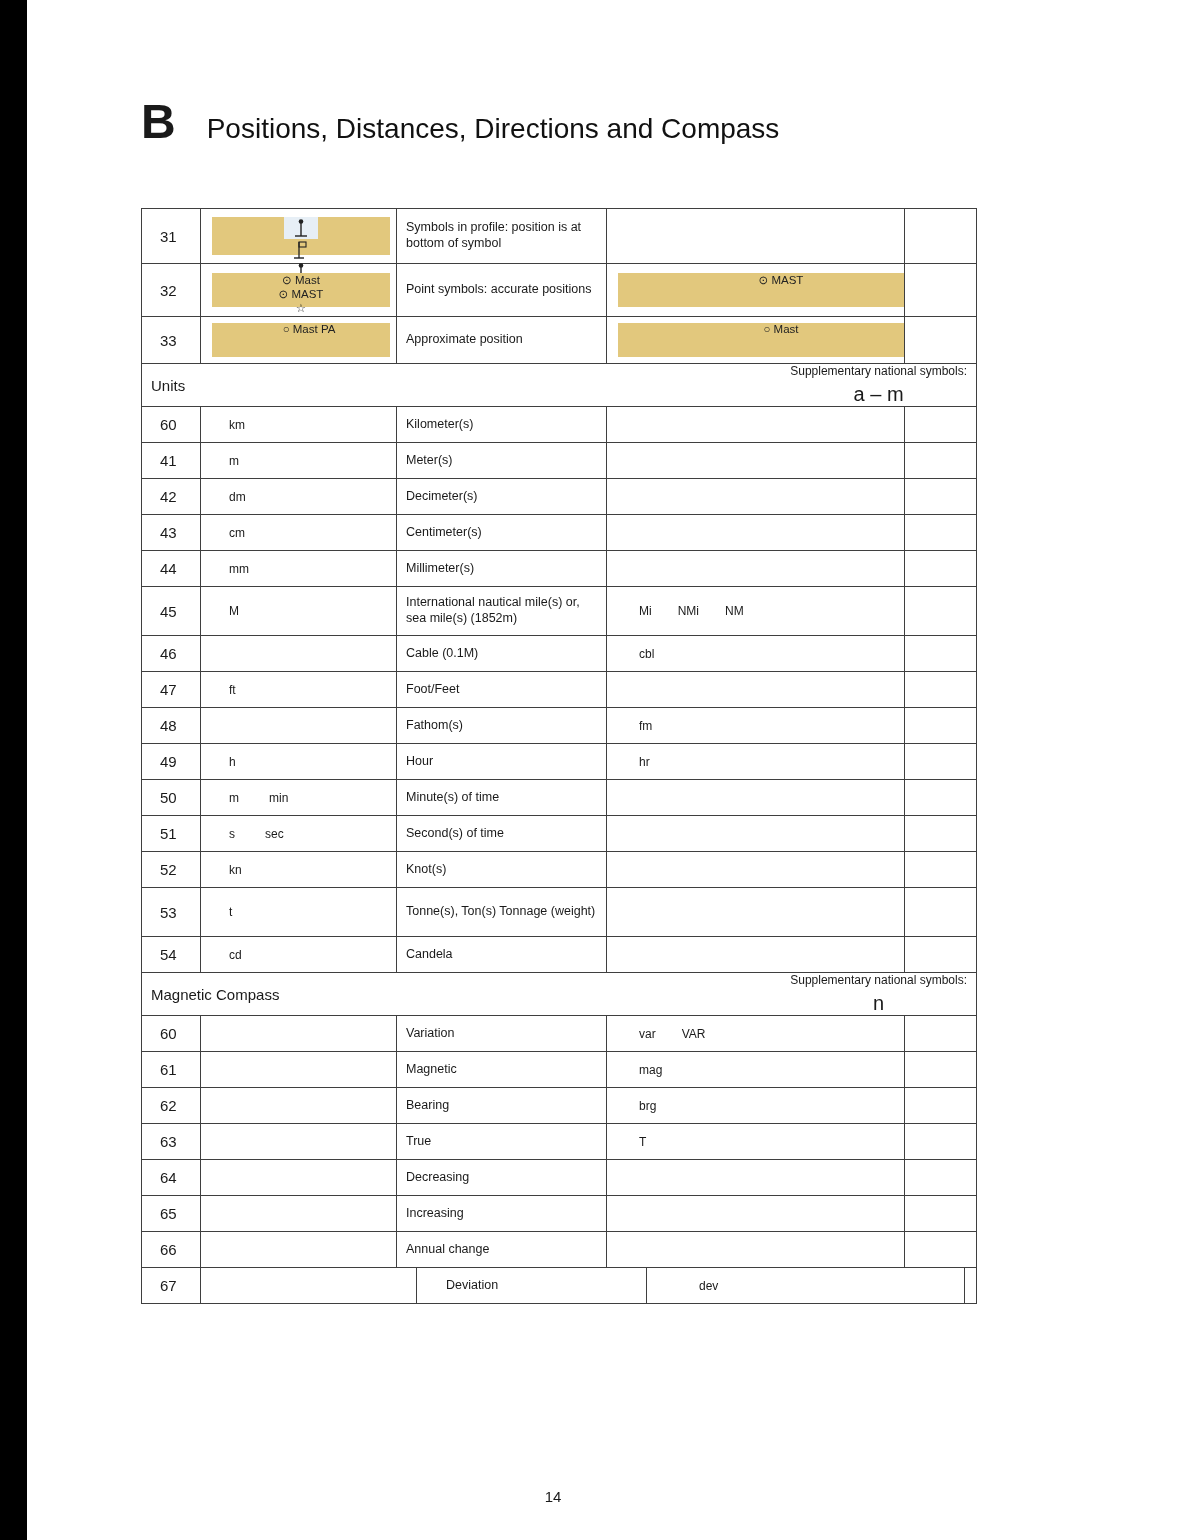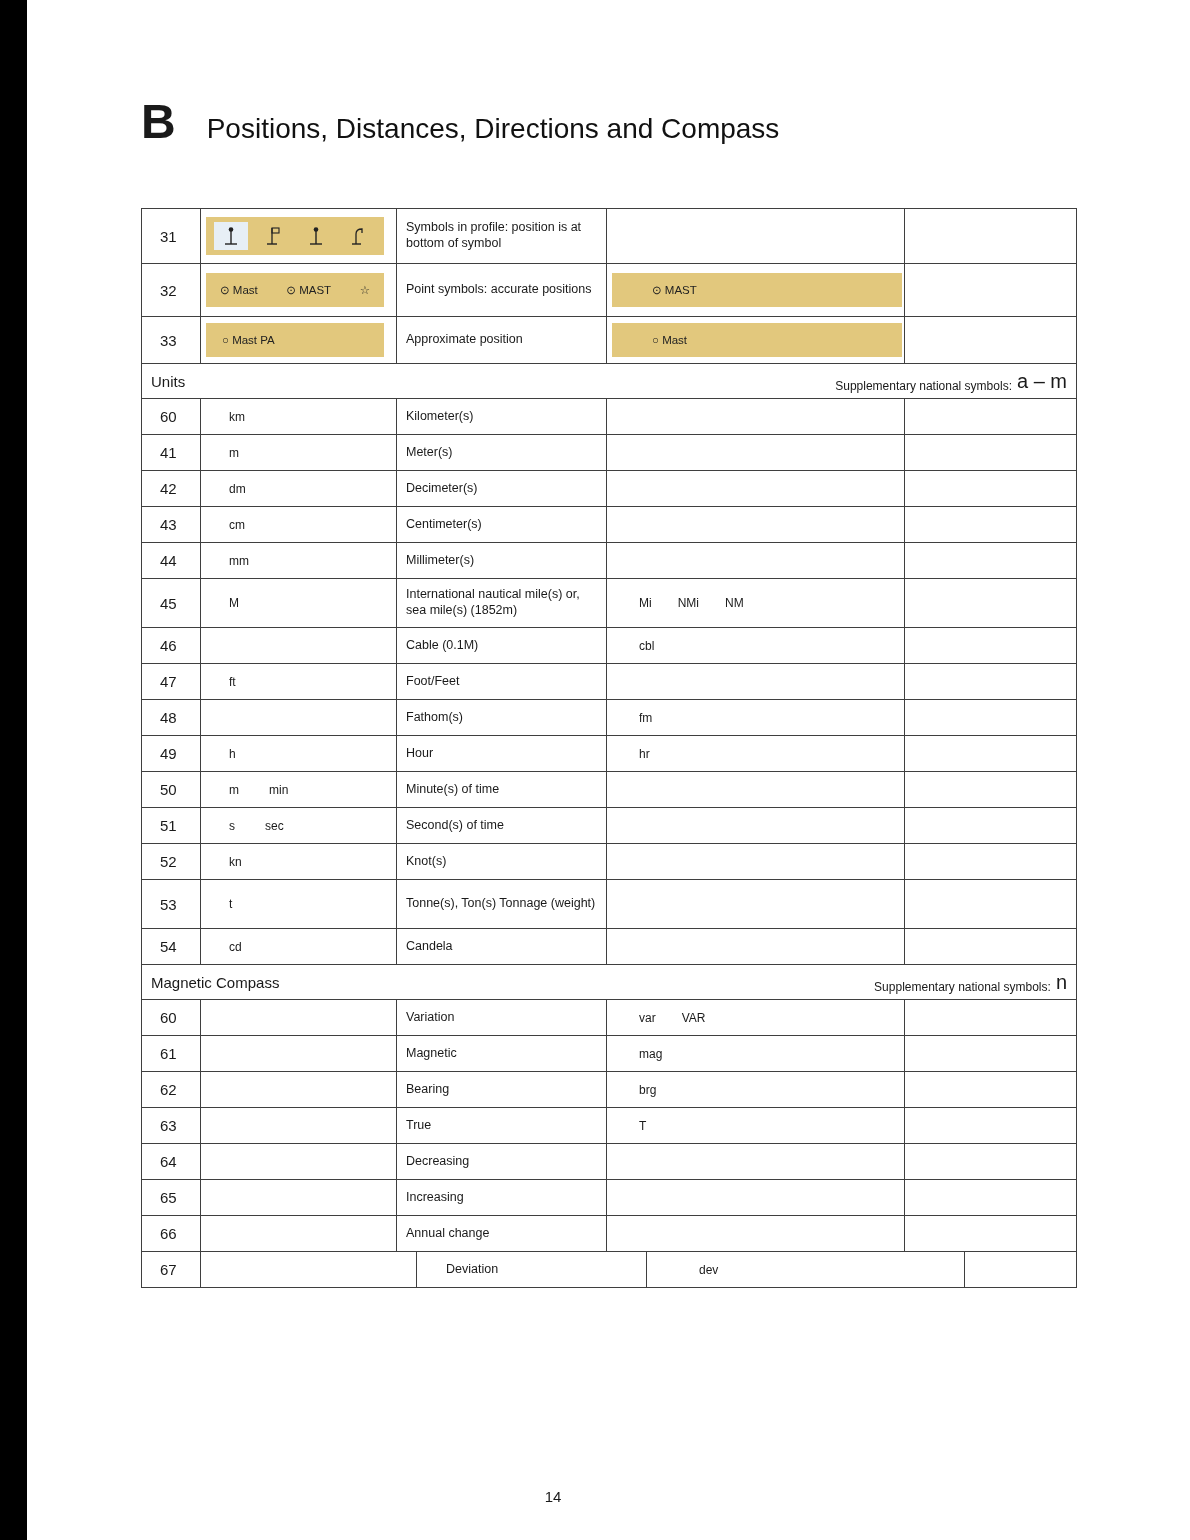--- a/index.html
+++ b/index.html
@@ -5,45 +5,45 @@
   html,body{margin:0;padding:0;}
   body{
     width:1190px;height:1540px;background:#ffffff;position:relative;
     font-family:"Liberation Sans", sans-serif;color:#1a1a1a;overflow:hidden;
   }
   .scan-edge{position:absolute;left:0;top:0;width:27px;height:1540px;background:#000;}
   .page-header{position:absolute;left:141px;top:94px;display:flex;align-items:baseline;gap:30px;}
   .section-letter{font-size:48px;font-weight:bold;letter-spacing:1px;}
   .page-title{font-size:28px;color:#111;margin-top:9px;}
   .tablewrap{
-    position:absolute;left:141px;top:208px;width:936px;
+    position:absolute;left:141px;top:208px;width:836px;
     border:1px solid #3f3f3f;box-sizing:border-box;background:#fff;
   }
   .trow{
     display:grid;grid-template-columns:59px 196px 210px 298px 1fr;
     border-bottom:1px solid #3f3f3f;min-height:35px;align-items:stretch;
   }
   .trow:last-child{border-bottom:none;gap:20px;}
   .c{border-right:1px solid #3f3f3f;display:flex;align-items:center;box-sizing:border-box;}
   .c.last{border-right:none;}
   .c.num{padding-left:18px;font-size:15px;}
   .c.abbr{padding-left:28px;font-size:12px;gap:30px;}
   .c.desc{padding-left:9px;padding-right:8px;font-size:12.5px;line-height:1.25;}
   .c.intl{padding-left:32px;font-size:12px;gap:26px;}
   .srow{
     display:flex;justify-content:space-between;align-items:center;
     border-bottom:1px solid #3f3f3f;min-height:34px;padding:0 9px;
   }
   .slabel{font-size:15px;}
-  .ssup{font-size:12px;display:flex;align-items:flex-end;gap:5px;}
+  .ssup{font-size:12px;display:flex;align-items:center;gap:5px;flex-direction:column;}
   .ssup .ref{font-size:20px;}
   .hbox{
     background:#e2c87d;display:flex;align-items:center;
-    height:34px;margin-left:5px;width:178px;box-sizing:border-box;
-    font-size:11.5px;color:#222;
+    height:34px;margin-left:11px;width:178px;box-sizing:border-box;
+    font-size:11.5px;color:#222;flex-direction:column;
   }
   .hbox.icons{height:38px;justify-content:space-around;padding:0 4px;}
   .hbox.spread{justify-content:space-between;padding:0 14px;}
   .hbox.single{padding-left:16px;text-align:center;}
   .hbox.intlbox{width:290px;padding-left:40px;}
   .slot{display:flex;align-items:center;justify-content:center;width:34px;height:28px;}
   .slot.lit{background:#e7eff6;}
   .pagenum{position:absolute;left:0;top:1488px;width:1106px;text-align:center;font-size:15px;}
 </style>
 </head>

